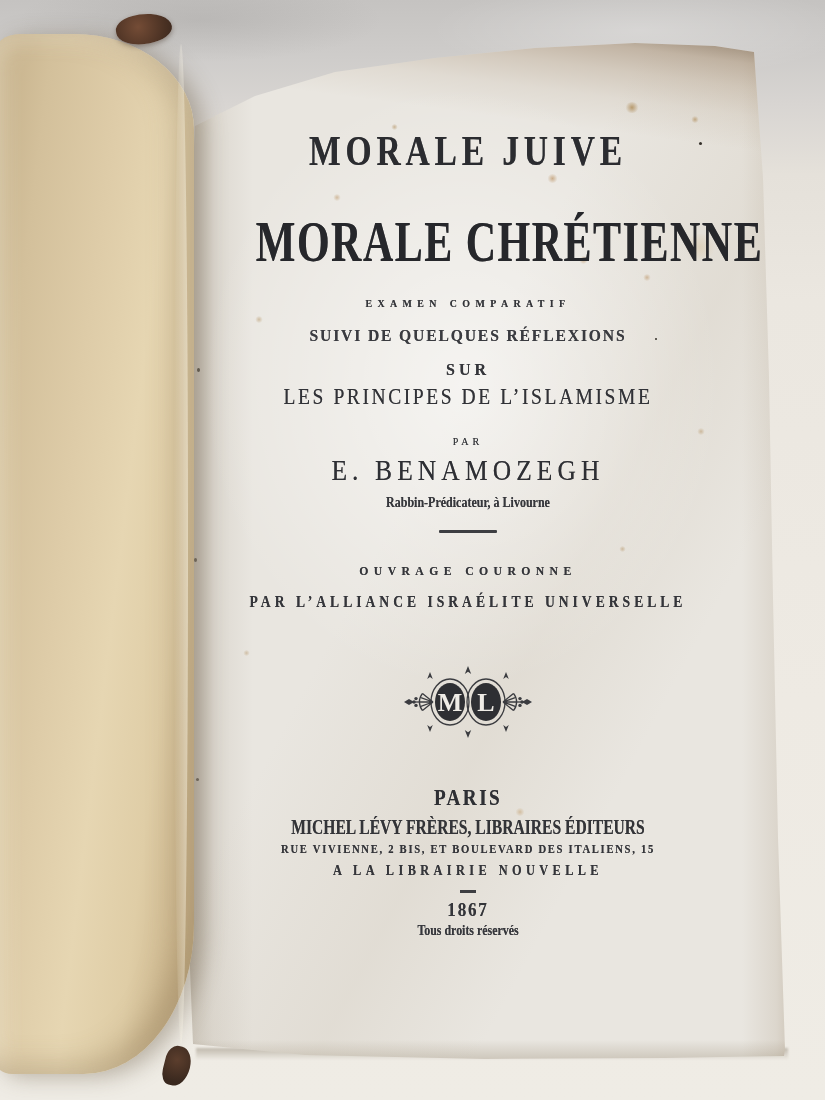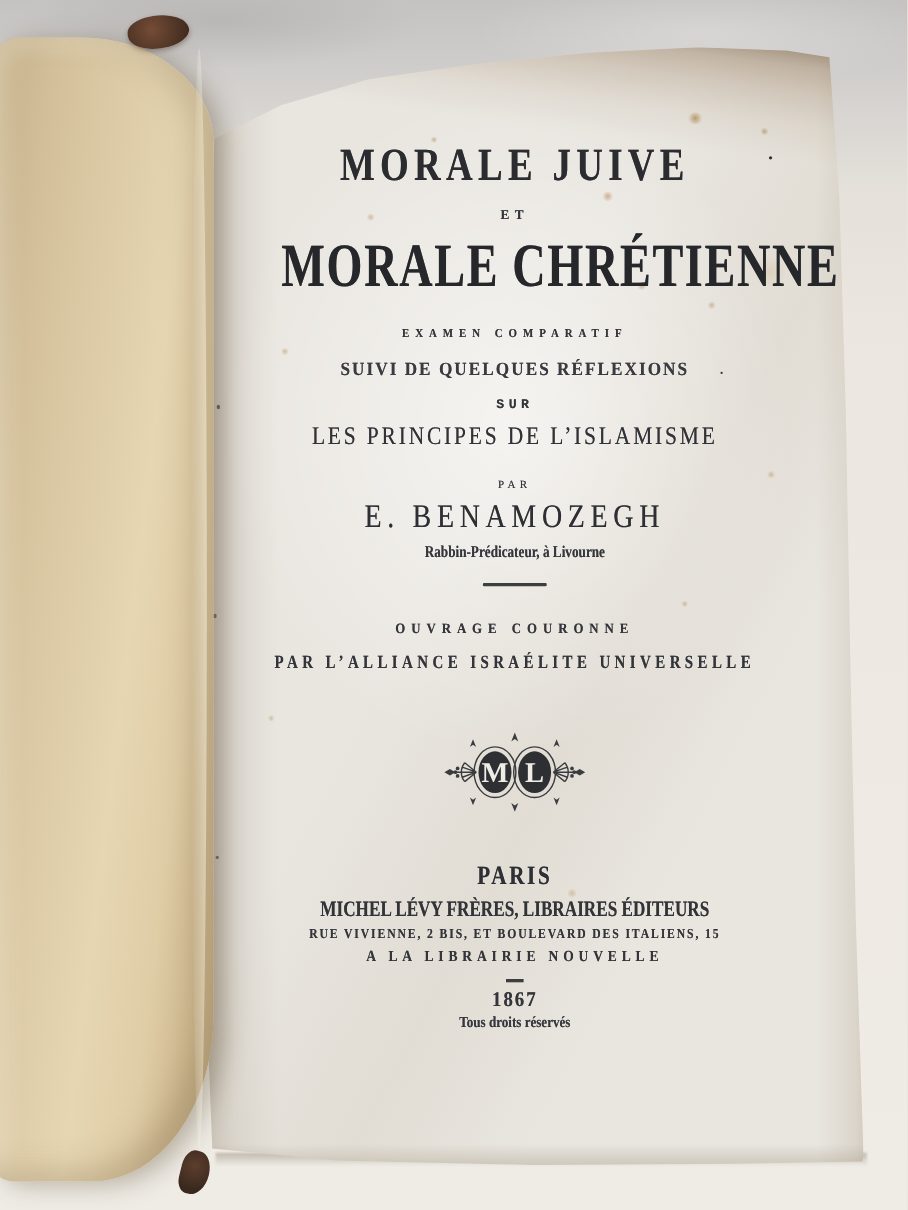--- a/index.html
+++ b/index.html
@@ -83,21 +83,21 @@
   .line{
     position:absolute;left:0;width:100%;text-align:center;
     color:#34353a;line-height:1;white-space:nowrap;
     text-shadow:0 0 .6px rgba(46,47,51,.65);
   }
   .t-title1{top:92px;font-size:42px;font-weight:700;letter-spacing:6px;color:#2b2c30;transform:scaleX(.80);}
   .t-et{top:151px;font-size:12px;font-weight:700;letter-spacing:5px;}
   .t-title2{top:176px;font-size:56px;font-weight:700;letter-spacing:2px;color:#26272b;transform:scaleX(.75);}
   .t-sub1{top:260px;font-size:11px;font-weight:700;letter-spacing:6px;transform:scaleX(.9);}
   .t-sub2{top:289px;font-size:17px;letter-spacing:2px;font-weight:700;transform:scaleX(.92);color:#3a3b40;}
-  .t-sub3{top:324px;font-size:12px;font-weight:700;letter-spacing:4px;font-family:Liberation Mono, monospace;}
+  .t-sub3{top:324px;font-size:16px;font-weight:700;letter-spacing:4px;}
   .t-sub4{top:347px;font-size:23px;letter-spacing:3px;transform:scaleX(.85);color:#313237;}
   .t-par{top:399px;font-size:10px;font-weight:400;letter-spacing:4px;}
   .t-author{top:417px;font-size:30px;letter-spacing:6px;transform:scaleX(.85);color:#2e2f34;}
   .t-role{top:457px;font-size:15px;font-weight:700;transform:scaleX(.80);color:#36373c;}
   .rule{position:absolute;left:50%;top:492px;width:58px;height:3px;margin-left:-29px;background:#3d3e42;border-radius:1px;}
   .t-award1{top:526px;font-size:13px;font-weight:700;letter-spacing:6px;transform:scaleX(.9);}
   .t-award2{top:555px;font-size:17px;font-weight:700;letter-spacing:5px;transform:scaleX(.80);}
   .monogram-wrap{position:absolute;left:50%;top:626px;width:132px;height:76px;margin-left:-66px;}
   .t-city{top:747px;font-size:24px;font-weight:700;letter-spacing:3px;transform:scaleX(.80);color:#2e2f34;}
   .t-pub{top:779px;font-size:20px;font-weight:700;transform:scaleX(.78);color:#333438;}
@@ -134,21 +134,20 @@
     <div class="fox" style="left:58px;top:612px;width:7px;height:6px;background:radial-gradient(circle,#b2905f,rgba(178,144,95,0) 70%);opacity:.45;"></div>
     <div class="fox" style="left:330px;top:770px;width:10px;height:8px;background:radial-gradient(circle,#c09a66,rgba(192,154,102,0) 70%);opacity:.5;"></div>
     <div class="speck" style="left:514px;top:104px;width:3px;height:3px;"></div>
     <div class="speck" style="left:470px;top:300px;width:2px;height:2px;"></div>
     <div class="speck" style="left:12px;top:330px;width:3px;height:4px;opacity:.7;"></div>
     <div class="speck" style="left:9px;top:520px;width:3px;height:4px;opacity:.6;"></div>
     <div class="speck" style="left:11px;top:740px;width:3px;height:3px;opacity:.6;"></div>
 
     <div class="content">
       <div class="line t-title1">MORALE JUIVE</div>
-      <div class="line t-et">ET</div>
       <div class="line t-title2">MORALE CHRÉTIENNE</div>
       <div class="line t-sub1">EXAMEN COMPARATIF</div>
       <div class="line t-sub2">SUIVI DE QUELQUES RÉFLEXIONS</div>
       <div class="line t-sub3">SUR</div>
       <div class="line t-sub4">LES PRINCIPES DE L’ISLAMISME</div>
       <div class="line t-par">PAR</div>
       <div class="line t-author">E. BENAMOZEGH</div>
       <div class="line t-role">Rabbin-Prédicateur, à Livourne</div>
       <div class="rule"></div>
       <div class="line t-award1">OUVRAGE COURONNE</div>

